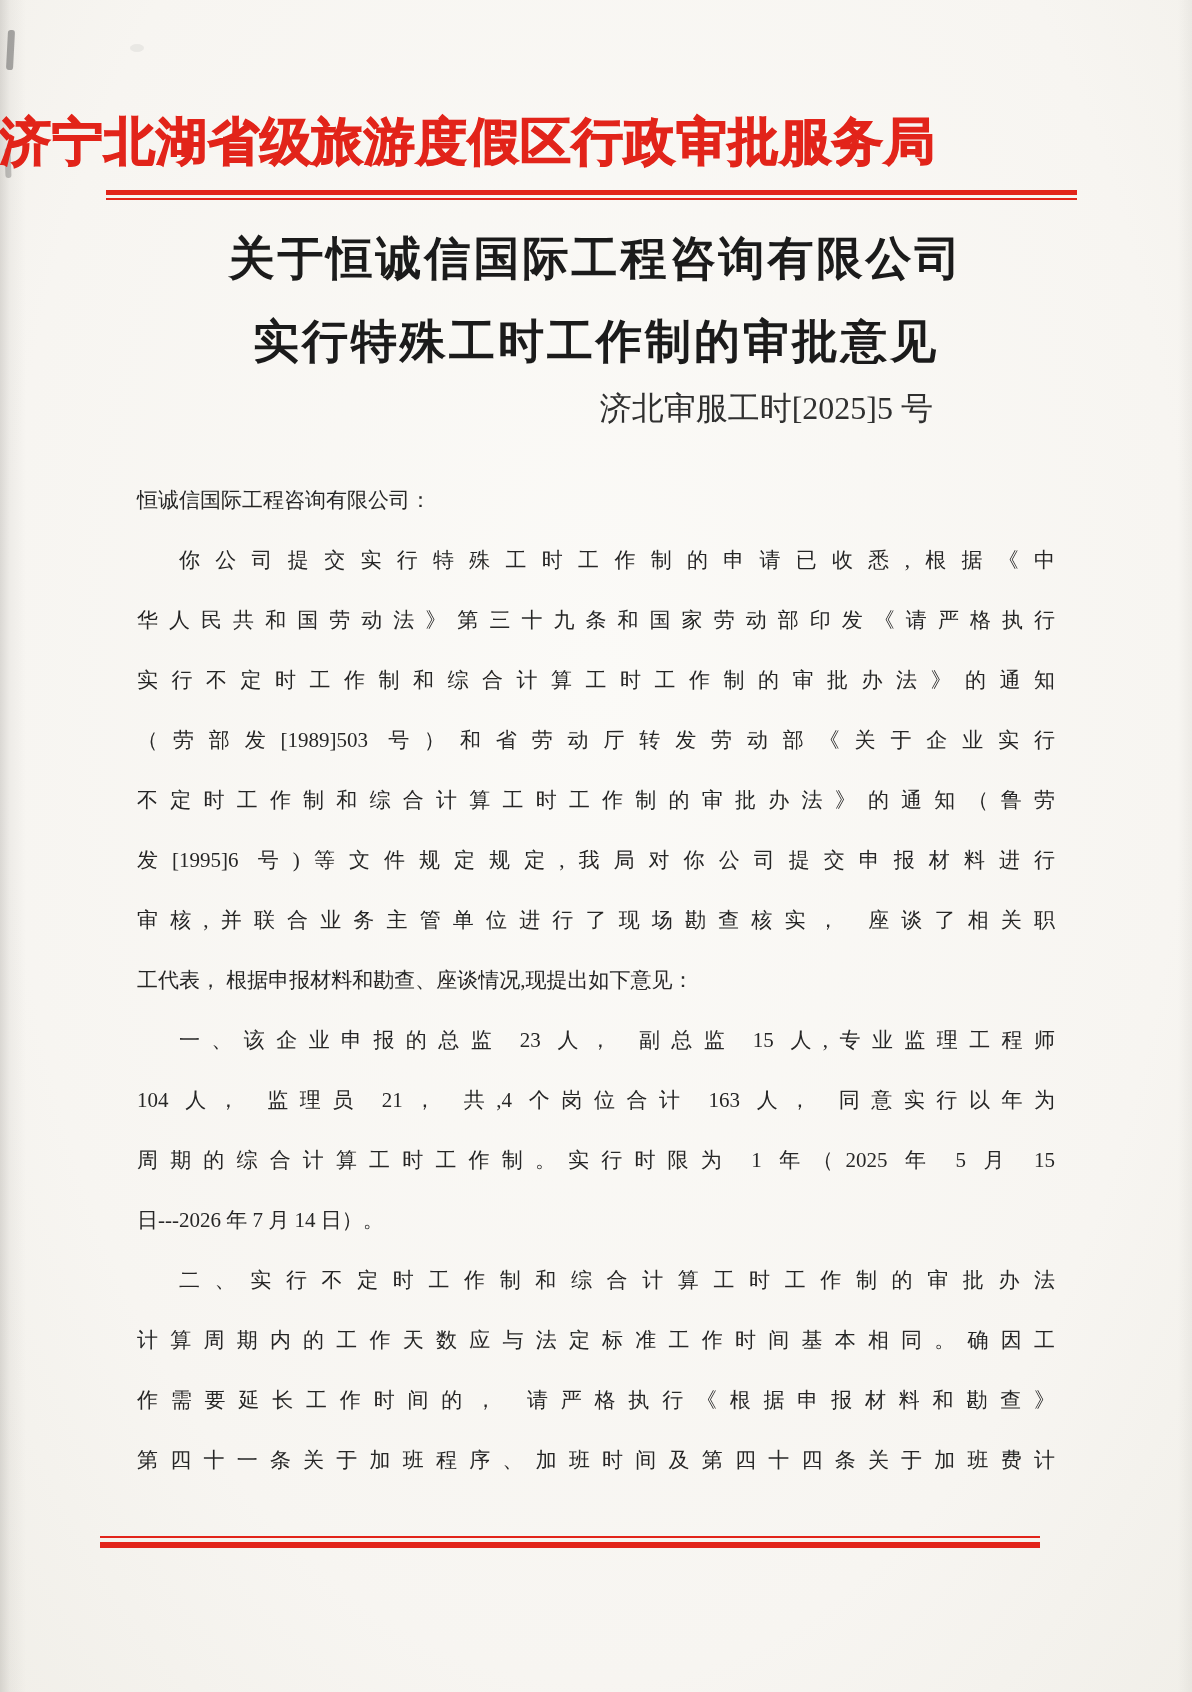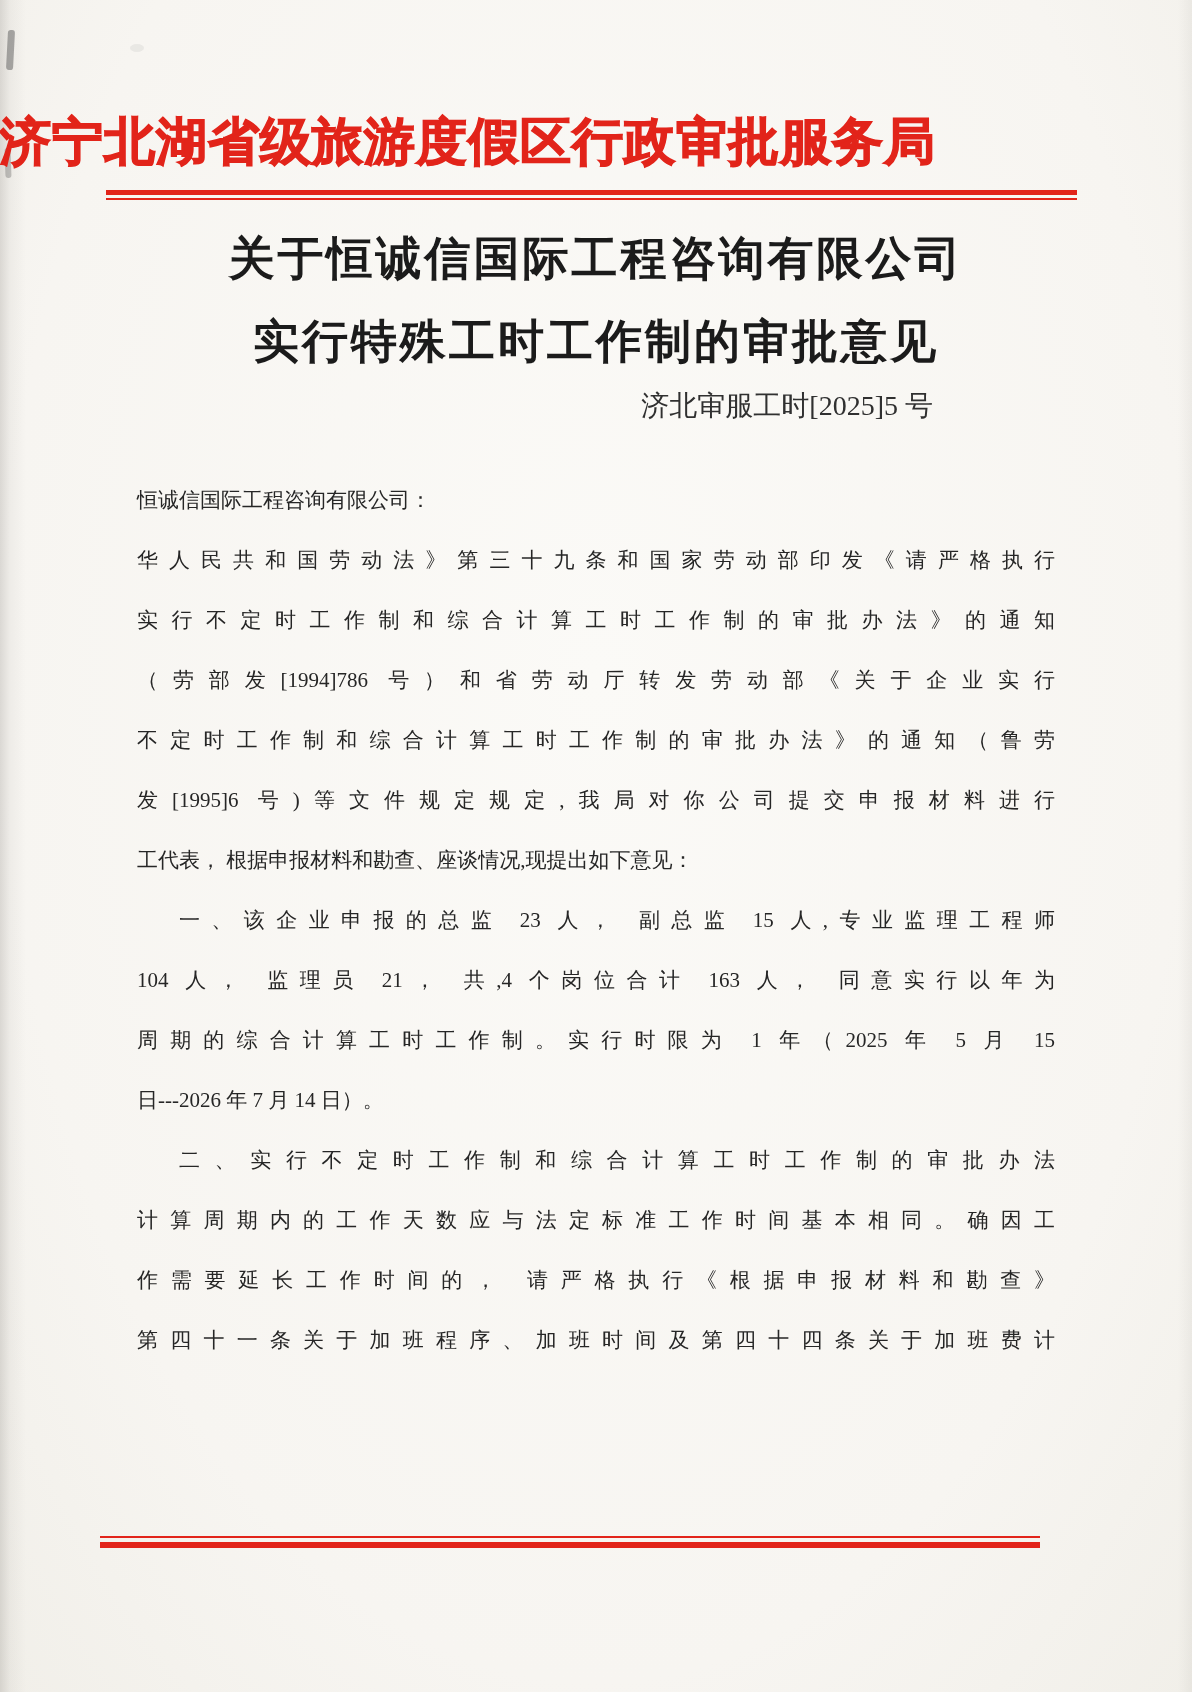--- a/index.html
+++ b/index.html
@@ -43,21 +43,21 @@
     font-weight:bold;
     font-size:46px;
     letter-spacing:3px;
     color:#1b1b1b;
     line-height:83px;
   }
   .doc-title .t-line{display:block;white-space:nowrap;}
 
   .doc-number{
     position:absolute;top:387px;right:259px;
-    font-size:28px;color:#303030;
+    font-size:32px;color:#303030;
     white-space:nowrap;
   }
 
   .body-text{
     position:absolute;top:470px;left:137px;width:918px;
     font-size:21px;color:#262626;
   }
   .body-text .line{
     height:60px;line-height:60px;
     white-space:normal;
@@ -92,25 +92,27 @@
   <h1 class="doc-title">
     <span class="t-line">关于恒诚信国际工程咨询有限公司</span>
     <span class="t-line">实行特殊工时工作制的审批意见</span>
   </h1>
 
   <div class="doc-number">济北审服工时[2025]5 号</div>
 
   <div class="body-text">
     <div class="line salutation">恒诚信国际工程咨询有限公司：</div>
 
+  <div class="line just indent">你公司提交实行特殊工时工作制的申请已收悉,根据《中</div>
       <div class="line just">华人民共和国劳动法》第三十九条和国家劳动部印发《请严格执行</div>
       <div class="line just">实行不定时工作制和综合计算工时工作制的审批办法》的通知</div>
-      <div class="line just">（劳部发[1994]786 号）和省劳动厅转发劳动部《关于企业实行</div>
+      <div class="line just">（劳部发[1989]503 号）和省劳动厅转发劳动部《关于企业实行</div>
       <div class="line just">不定时工作制和综合计算工时工作制的审批办法》的通知（鲁劳</div>
       <div class="line just">发[1995]6 号)等文件规定规定,我局对你公司提交申报材料进行</div>
+      <div class="line just">审核,并联合业务主管单位进行了现场勘查核实， 座谈了相关职</div>
       <div class="line">工代表， 根据申报材料和勘查、座谈情况,现提出如下意见：</div>
       <div class="line just indent">一、该企业申报的总监 23 人， 副总监 15 人,专业监理工程师</div>
       <div class="line just">104 人， 监理员 21， 共,4 个岗位合计 163 人， 同意实行以年为</div>
       <div class="line just">周期的综合计算工时工作制。实行时限为 1 年（2025 年 5 月 15</div>
       <div class="line">日---2026 年 7 月 14 日）。</div>
       <div class="line just indent">二、实行不定时工作制和综合计算工时工作制的审批办法</div>
       <div class="line just">计算周期内的工作天数应与法定标准工作时间基本相同。确因工</div>
       <div class="line just">作需要延长工作时间的， 请严格执行《根据申报材料和勘查》</div>
       <div class="line just">第四十一条关于加班程序、加班时间及第四十四条关于加班费计</div>
     </div>

